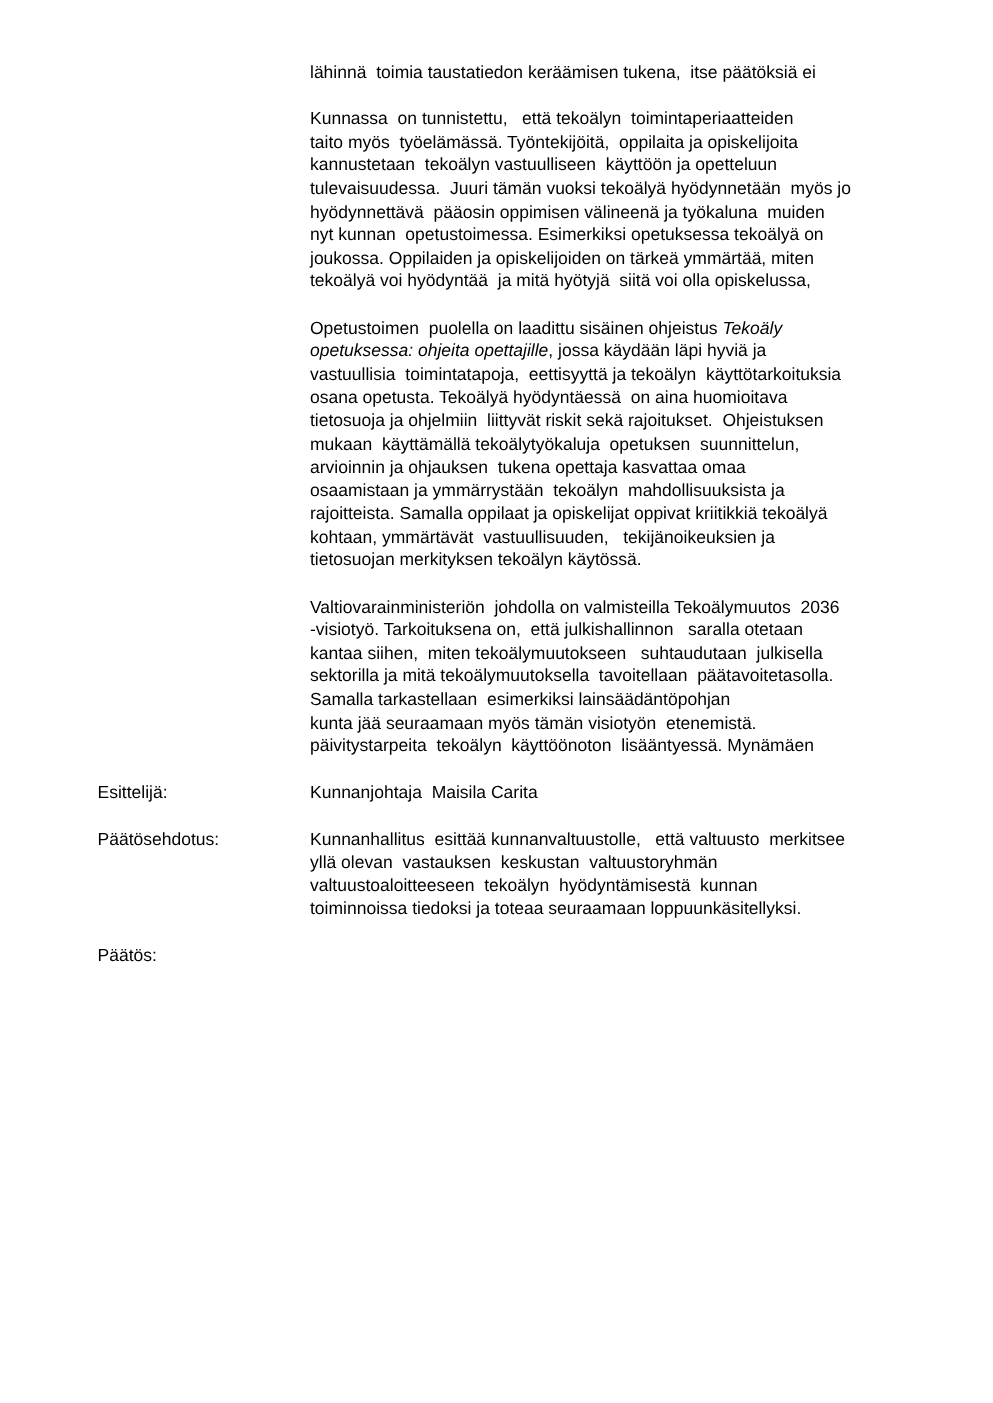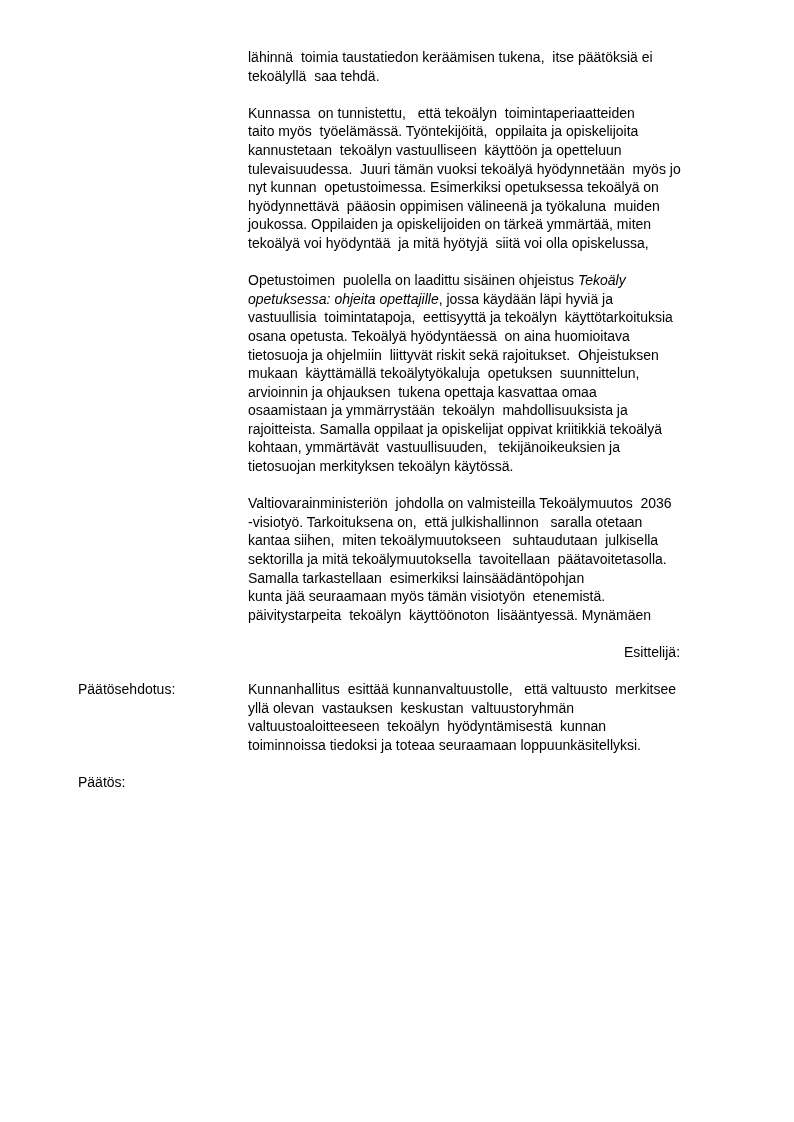--- a/index.html
+++ b/index.html
@@ -33,29 +33,28 @@
   .field-label { flex: 0 0 170px; width: 170px; white-space: pre; }
   .field-value { flex: 1 1 auto; }
 </style>
 </head>
 <body>
 
 <div class="page">
   <div class="body-col" id="paragraphs">
       <div class="para">
         <div class="line"><span>lähinnä  toimia taustatiedon keräämisen tukena,  itse päätöksiä ei</span></div>
-        <div class="line"><span>tekoälyllä  saa tehdä.</span></div>
       </div>
       <div class="para">
         <div class="line"><span>Kunnassa  on tunnistettu,   että tekoälyn  toimintaperiaatteiden</span></div>
         <div class="line"><span>taito myös  työelämässä. Työntekijöitä,  oppilaita ja opiskelijoita</span></div>
         <div class="line"><span>kannustetaan  tekoälyn vastuulliseen  käyttöön ja opetteluun</span></div>
         <div class="line"><span>tulevaisuudessa.  Juuri tämän vuoksi tekoälyä hyödynnetään  myös jo</span></div>
+        <div class="line"><span>hyödynnettävä  pääosin oppimisen välineenä ja työkaluna  muiden</span></div>
         <div class="line"><span>nyt kunnan  opetustoimessa. Esimerkiksi opetuksessa tekoälyä on</span></div>
-        <div class="line"><span>hyödynnettävä  pääosin oppimisen välineenä ja työkaluna  muiden</span></div>
         <div class="line"><span>joukossa. Oppilaiden ja opiskelijoiden on tärkeä ymmärtää, miten</span></div>
         <div class="line"><span>tekoälyä voi hyödyntää  ja mitä hyötyjä  siitä voi olla opiskelussa,</span></div>
       </div>
       <div class="para">
         <div class="line"><span>Opetustoimen  puolella on laadittu sisäinen ohjeistus </span><span class="it">Tekoäly</span></div>
         <div class="line"><span class="it">opetuksessa: ohjeita opettajille</span><span>, jossa käydään läpi hyviä ja</span></div>
         <div class="line"><span>vastuullisia  toimintatapoja,  eettisyyttä ja tekoälyn  käyttötarkoituksia</span></div>
         <div class="line"><span>osana opetusta. Tekoälyä hyödyntäessä  on aina huomioitava</span></div>
         <div class="line"><span>tietosuoja ja ohjelmiin  liittyvät riskit sekä rajoitukset.  Ohjeistuksen</span></div>
         <div class="line"><span>mukaan  käyttämällä tekoälytyökaluja  opetuksen  suunnittelun,</span></div>
@@ -71,20 +70,23 @@
         <div class="line"><span>kantaa siihen,  miten tekoälymuutokseen   suhtaudutaan  julkisella</span></div>
         <div class="line"><span>sektorilla ja mitä tekoälymuutoksella  tavoitellaan  päätavoitetasolla.</span></div>
         <div class="line"><span>Samalla tarkastellaan  esimerkiksi lainsäädäntöpohjan</span></div>
         <div class="line"><span>kunta jää seuraamaan myös tämän visiotyön  etenemistä.</span></div>
         <div class="line"><span>päivitystarpeita  tekoälyn  käyttöönoton  lisääntyessä. Mynämäen</span></div>
       </div>
     </div>
   <div class="fields" id="fields">
       <div class="field-row">
         <div class="field-label">Esittelijä:</div>
+        <div class="field-value">
+          <div class="line"><span>Kunnanjohtaja  Maisila Carita</span></div>
+        </div>
       </div>
       <div class="field-row">
         <div class="field-label">Päätösehdotus:</div>
         <div class="field-value">
           <div class="line"><span>Kunnanhallitus  esittää kunnanvaltuustolle,   että valtuusto  merkitsee</span></div>
           <div class="line"><span>yllä olevan  vastauksen  keskustan  valtuustoryhmän</span></div>
           <div class="line"><span>valtuustoaloitteeseen  tekoälyn  hyödyntämisestä  kunnan</span></div>
           <div class="line"><span>toiminnoissa tiedoksi ja toteaa seuraamaan loppuunkäsitellyksi.</span></div>
         </div>
       </div>

